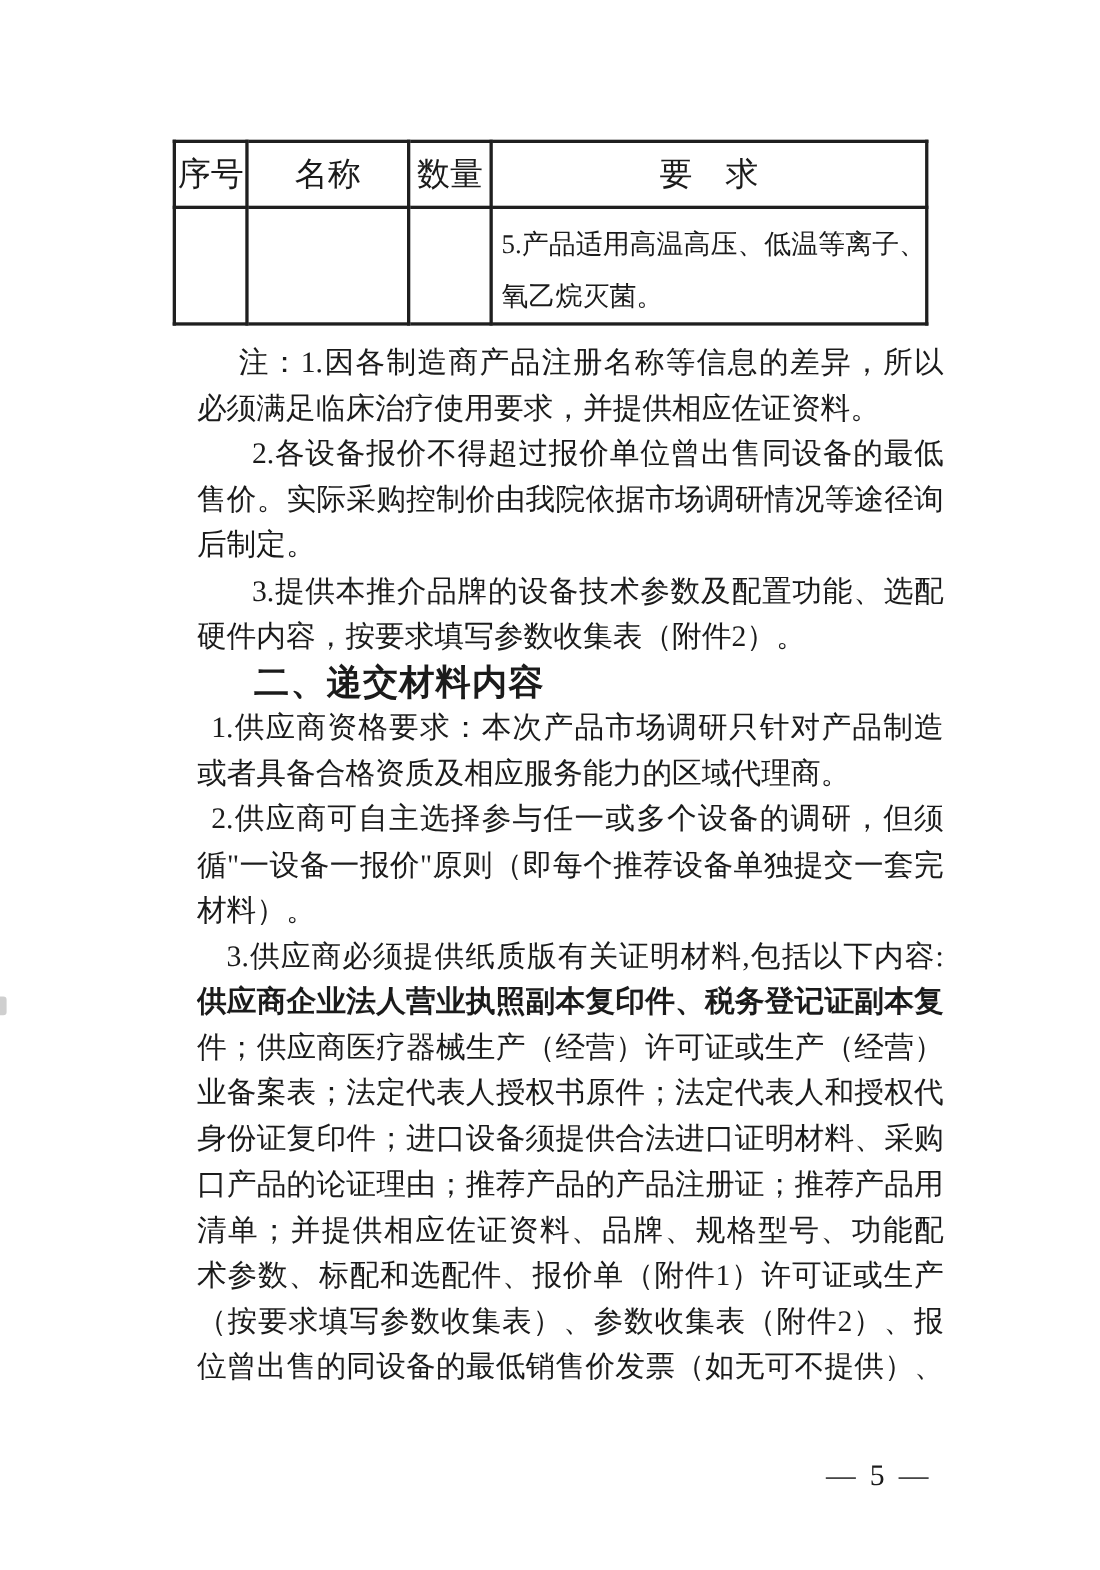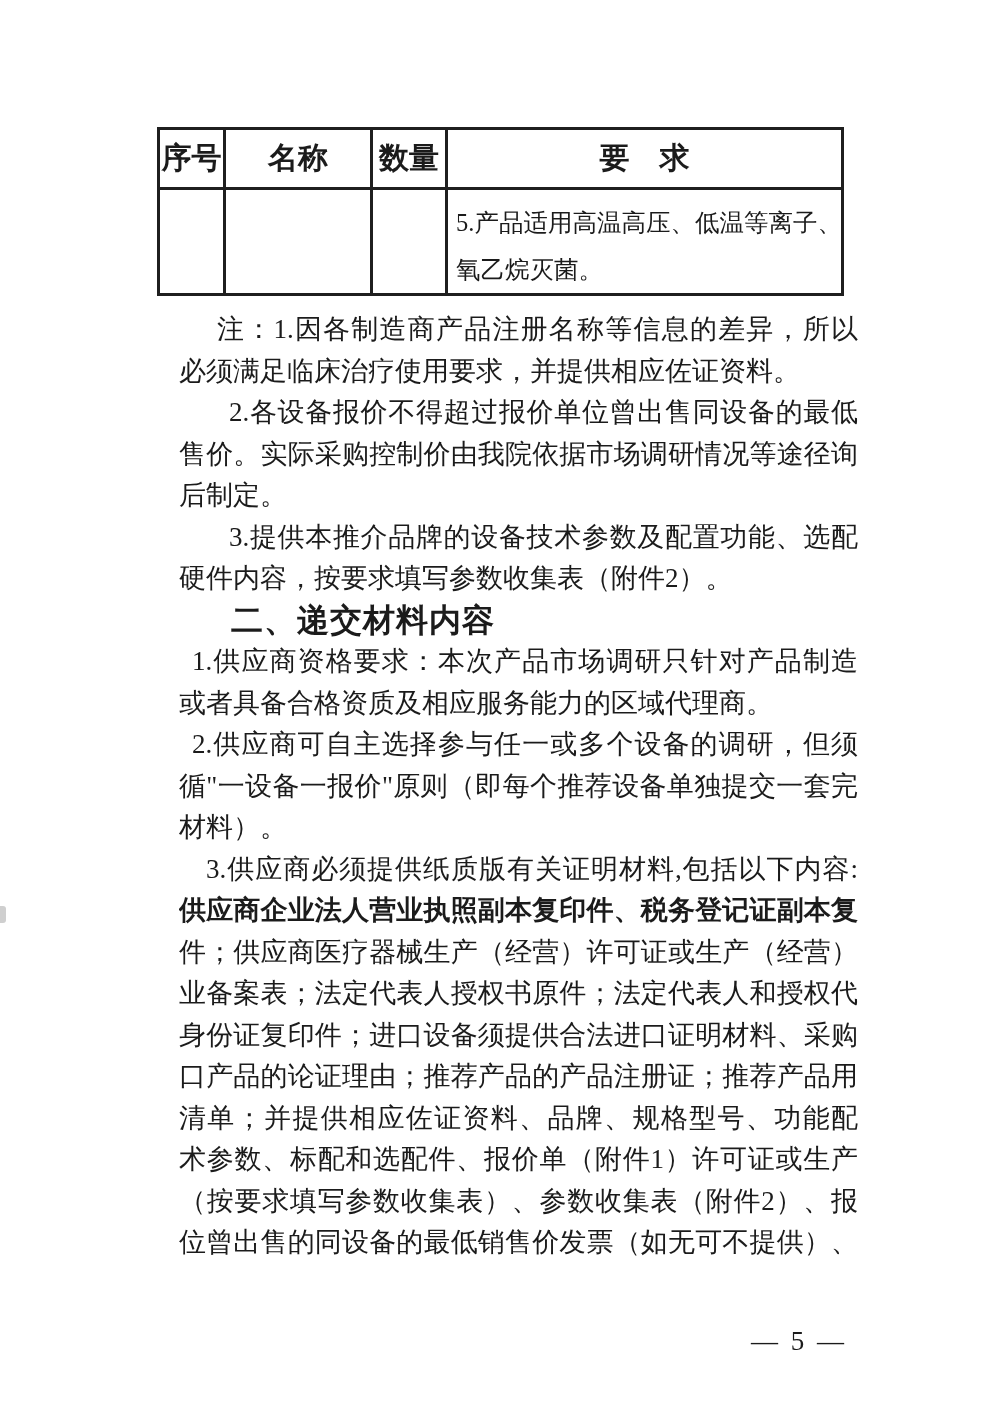--- a/index.html
+++ b/index.html
@@ -21,21 +21,21 @@
     table-layout: fixed;
   }
   .spec-table th, .spec-table td {
     border: 3px solid #1f1f1f;
     padding: 0;
     vertical-align: middle;
   }
   .spec-table th {
     height: 57px;
     font-size: 30px;
-    font-weight: 700;
+    font-weight: 400;
     text-align: center;
   }
   .spec-table td { height: 98px; }
   .req-cell {
     vertical-align: top !important;
     text-align: left;
   }
   .req-line {
     font-size: 24.5px;
     line-height: 47px;

